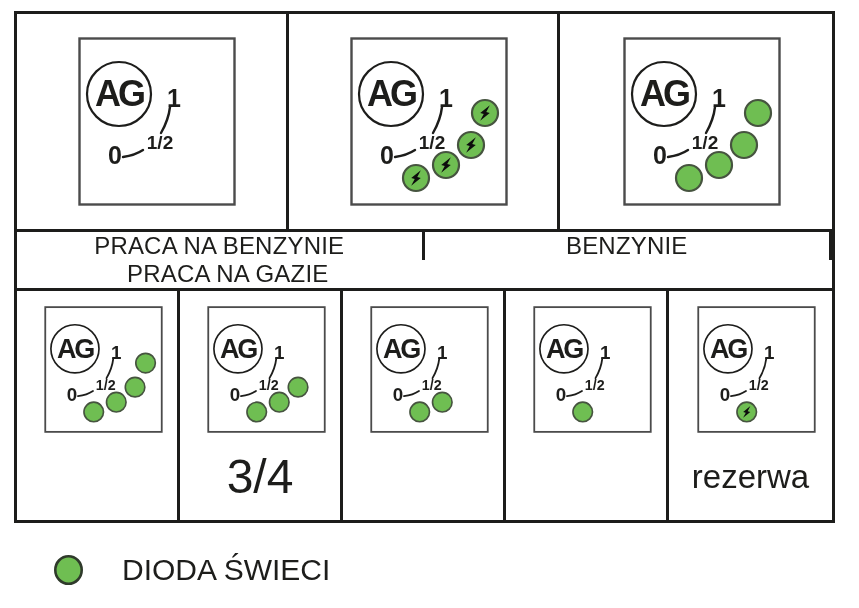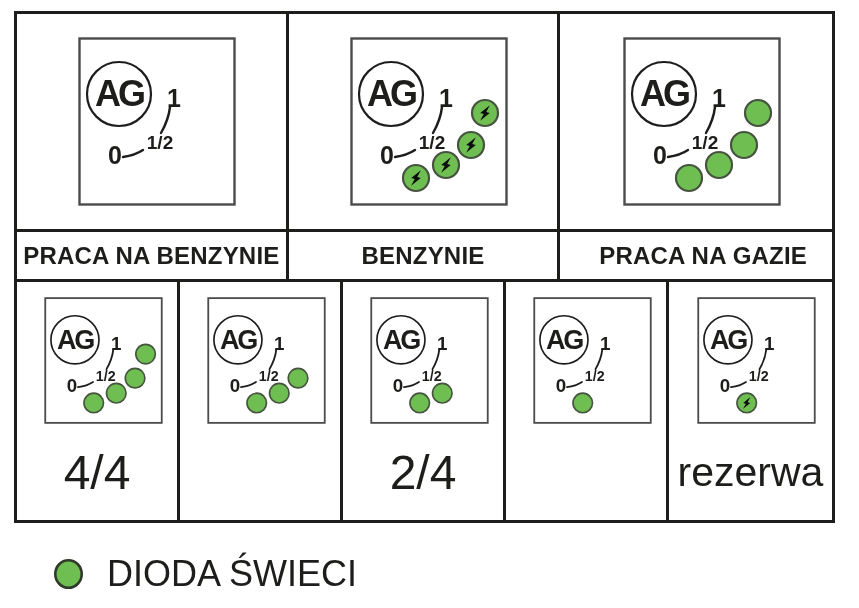--- a/index.html
+++ b/index.html
@@ -23,25 +23,25 @@
     height:215px;
     display:grid;grid-template-columns:1fr 1fr 1fr;
   }
   .pic-cell{
     display:flex;align-items:center;justify-content:center;
     border-right:3px solid #1d1d1b;
     box-sizing:border-box;
   }
   .pic-cell:last-child{border-right:none;}
   .mode-captions{
-    height:53px;
+    height:62px;
     box-sizing:border-box;
     border-top:3px solid #1d1d1b;
     border-bottom:3px solid #1d1d1b;
-    display:grid;grid-template-columns:1fr 1fr 1fr;font-weight:bold;
+    display:grid;grid-template-columns:1fr 1fr;
   }
   .cap-cell{
     display:flex;align-items:center;justify-content:center;
     border-right:3px solid #1d1d1b;
     box-sizing:border-box;
     font-size:24px;
     letter-spacing:0.2px;
   }
   .cap-cell:last-child{border-right:none;padding-left:14px;}
   .levels{
@@ -53,28 +53,28 @@
     box-sizing:border-box;
     display:flex;flex-direction:column;align-items:center;
     padding-top:15px;
   }
   .level-cell:last-child{border-right:none;}
   .level-caption{
     flex:1;
     display:flex;align-items:center;justify-content:center;
     font-size:48px;
   }
-  .level-cell:last-child .level-caption{font-size:41px;}
+  .level-cell:last-child .level-caption{font-size:33px;}
   .legend{
     position:absolute;left:53px;top:553px;
     display:flex;align-items:center;
   }
   .legend-item{
-    display:flex;align-items:center;gap:23px;
-    font-size:36px;
+    display:flex;align-items:center;gap:38px;
+    font-size:30px;
   }
   .legend-item + .legend-item{margin-left:61px;}
   .panel-slot{display:block;line-height:0;margin-left:12px;}
   .icon-slot{display:block;line-height:0;}
 </style>
 </head>
 <body>
 
 <div class="page">
 
@@ -160,51 +160,50 @@
               <path d="M45,120 C52,119 59,117 65,113" fill="none" stroke="#1d1d1b" stroke-width="2.4" stroke-linecap="round"></path>
               <path d="M83,96 C87,89 91,79 92,70" fill="none" stroke="#1d1d1b" stroke-width="2.4" stroke-linecap="round"></path>
               <text x="37" y="127" text-anchor="middle" font-family="&quot;Liberation Sans&quot;,sans-serif" font-size="25" font-weight="bold" fill="#1d1d1b">0</text>
               <text x="82" y="112" text-anchor="middle" font-family="&quot;Liberation Sans&quot;,sans-serif" font-size="19" font-weight="bold" fill="#1d1d1b">1/2</text>
               <text x="96" y="70" text-anchor="middle" font-family="&quot;Liberation Sans&quot;,sans-serif" font-size="25" font-weight="bold" fill="#1d1d1b">1</text>
               <circle cx="66" cy="141" r="13" fill="#6fbe52" stroke="#46543f" stroke-width="2.2"></circle>
               <circle cx="96" cy="128" r="13" fill="#6fbe52" stroke="#46543f" stroke-width="2.2"></circle>
               <circle cx="121" cy="108" r="13" fill="#6fbe52" stroke="#46543f" stroke-width="2.2"></circle>
               <circle cx="135" cy="76" r="13" fill="#6fbe52" stroke="#46543f" stroke-width="2.2"></circle>
             </svg></span>
-        <div class="level-caption">4/4</div>
-      </div>
-      <div class="level-cell">
-        <span class="panel-slot"><svg width="119" height="127" viewBox="0 0 158 169" xmlns="http://www.w3.org/2000/svg">
-              <rect x="1.5" y="1.5" width="155" height="166" fill="#ffffff" stroke="#4b4b4b" stroke-width="2.4"></rect>
-              <circle cx="41" cy="57" r="32" fill="#ffffff" stroke="#1d1d1b" stroke-width="2.2"></circle>
-              <text x="41" y="69" text-anchor="middle" font-family="&quot;Liberation Sans&quot;,sans-serif" font-size="36" font-weight="bold" letter-spacing="-3" fill="#1d1d1b">AG</text>
-              <path d="M45,120 C52,119 59,117 65,113" fill="none" stroke="#1d1d1b" stroke-width="2.4" stroke-linecap="round"></path>
-              <path d="M83,96 C87,89 91,79 92,70" fill="none" stroke="#1d1d1b" stroke-width="2.4" stroke-linecap="round"></path>
-              <text x="37" y="127" text-anchor="middle" font-family="&quot;Liberation Sans&quot;,sans-serif" font-size="25" font-weight="bold" fill="#1d1d1b">0</text>
-              <text x="82" y="112" text-anchor="middle" font-family="&quot;Liberation Sans&quot;,sans-serif" font-size="19" font-weight="bold" fill="#1d1d1b">1/2</text>
-              <text x="96" y="70" text-anchor="middle" font-family="&quot;Liberation Sans&quot;,sans-serif" font-size="25" font-weight="bold" fill="#1d1d1b">1</text>
-              <circle cx="66" cy="141" r="13" fill="#6fbe52" stroke="#46543f" stroke-width="2.2"></circle>
-              <circle cx="96" cy="128" r="13" fill="#6fbe52" stroke="#46543f" stroke-width="2.2"></circle>
-              <circle cx="121" cy="108" r="13" fill="#6fbe52" stroke="#46543f" stroke-width="2.2"></circle>
-            </svg></span>
-      </div>
-      <div class="level-cell">
-        <span class="panel-slot"><svg width="119" height="127" viewBox="0 0 158 169" xmlns="http://www.w3.org/2000/svg">
-              <rect x="1.5" y="1.5" width="155" height="166" fill="#ffffff" stroke="#4b4b4b" stroke-width="2.4"></rect>
-              <circle cx="41" cy="57" r="32" fill="#ffffff" stroke="#1d1d1b" stroke-width="2.2"></circle>
-              <text x="41" y="69" text-anchor="middle" font-family="&quot;Liberation Sans&quot;,sans-serif" font-size="36" font-weight="bold" letter-spacing="-3" fill="#1d1d1b">AG</text>
-              <path d="M45,120 C52,119 59,117 65,113" fill="none" stroke="#1d1d1b" stroke-width="2.4" stroke-linecap="round"></path>
-              <path d="M83,96 C87,89 91,79 92,70" fill="none" stroke="#1d1d1b" stroke-width="2.4" stroke-linecap="round"></path>
-              <text x="37" y="127" text-anchor="middle" font-family="&quot;Liberation Sans&quot;,sans-serif" font-size="25" font-weight="bold" fill="#1d1d1b">0</text>
-              <text x="82" y="112" text-anchor="middle" font-family="&quot;Liberation Sans&quot;,sans-serif" font-size="19" font-weight="bold" fill="#1d1d1b">1/2</text>
-              <text x="96" y="70" text-anchor="middle" font-family="&quot;Liberation Sans&quot;,sans-serif" font-size="25" font-weight="bold" fill="#1d1d1b">1</text>
-              <circle cx="66" cy="141" r="13" fill="#6fbe52" stroke="#46543f" stroke-width="2.2"></circle>
-              <circle cx="96" cy="128" r="13" fill="#6fbe52" stroke="#46543f" stroke-width="2.2"></circle>
-            </svg></span>
-        <div class="level-caption">2/4</div>
+      </div>
+      <div class="level-cell">
+        <span class="panel-slot"><svg width="119" height="127" viewBox="0 0 158 169" xmlns="http://www.w3.org/2000/svg">
+              <rect x="1.5" y="1.5" width="155" height="166" fill="#ffffff" stroke="#4b4b4b" stroke-width="2.4"></rect>
+              <circle cx="41" cy="57" r="32" fill="#ffffff" stroke="#1d1d1b" stroke-width="2.2"></circle>
+              <text x="41" y="69" text-anchor="middle" font-family="&quot;Liberation Sans&quot;,sans-serif" font-size="36" font-weight="bold" letter-spacing="-3" fill="#1d1d1b">AG</text>
+              <path d="M45,120 C52,119 59,117 65,113" fill="none" stroke="#1d1d1b" stroke-width="2.4" stroke-linecap="round"></path>
+              <path d="M83,96 C87,89 91,79 92,70" fill="none" stroke="#1d1d1b" stroke-width="2.4" stroke-linecap="round"></path>
+              <text x="37" y="127" text-anchor="middle" font-family="&quot;Liberation Sans&quot;,sans-serif" font-size="25" font-weight="bold" fill="#1d1d1b">0</text>
+              <text x="82" y="112" text-anchor="middle" font-family="&quot;Liberation Sans&quot;,sans-serif" font-size="19" font-weight="bold" fill="#1d1d1b">1/2</text>
+              <text x="96" y="70" text-anchor="middle" font-family="&quot;Liberation Sans&quot;,sans-serif" font-size="25" font-weight="bold" fill="#1d1d1b">1</text>
+              <circle cx="66" cy="141" r="13" fill="#6fbe52" stroke="#46543f" stroke-width="2.2"></circle>
+              <circle cx="96" cy="128" r="13" fill="#6fbe52" stroke="#46543f" stroke-width="2.2"></circle>
+              <circle cx="121" cy="108" r="13" fill="#6fbe52" stroke="#46543f" stroke-width="2.2"></circle>
+            </svg></span>
+        <div class="level-caption">3/4</div>
+      </div>
+      <div class="level-cell">
+        <span class="panel-slot"><svg width="119" height="127" viewBox="0 0 158 169" xmlns="http://www.w3.org/2000/svg">
+              <rect x="1.5" y="1.5" width="155" height="166" fill="#ffffff" stroke="#4b4b4b" stroke-width="2.4"></rect>
+              <circle cx="41" cy="57" r="32" fill="#ffffff" stroke="#1d1d1b" stroke-width="2.2"></circle>
+              <text x="41" y="69" text-anchor="middle" font-family="&quot;Liberation Sans&quot;,sans-serif" font-size="36" font-weight="bold" letter-spacing="-3" fill="#1d1d1b">AG</text>
+              <path d="M45,120 C52,119 59,117 65,113" fill="none" stroke="#1d1d1b" stroke-width="2.4" stroke-linecap="round"></path>
+              <path d="M83,96 C87,89 91,79 92,70" fill="none" stroke="#1d1d1b" stroke-width="2.4" stroke-linecap="round"></path>
+              <text x="37" y="127" text-anchor="middle" font-family="&quot;Liberation Sans&quot;,sans-serif" font-size="25" font-weight="bold" fill="#1d1d1b">0</text>
+              <text x="82" y="112" text-anchor="middle" font-family="&quot;Liberation Sans&quot;,sans-serif" font-size="19" font-weight="bold" fill="#1d1d1b">1/2</text>
+              <text x="96" y="70" text-anchor="middle" font-family="&quot;Liberation Sans&quot;,sans-serif" font-size="25" font-weight="bold" fill="#1d1d1b">1</text>
+              <circle cx="66" cy="141" r="13" fill="#6fbe52" stroke="#46543f" stroke-width="2.2"></circle>
+              <circle cx="96" cy="128" r="13" fill="#6fbe52" stroke="#46543f" stroke-width="2.2"></circle>
+            </svg></span>
       </div>
       <div class="level-cell">
         <span class="panel-slot"><svg width="119" height="127" viewBox="0 0 158 169" xmlns="http://www.w3.org/2000/svg">
               <rect x="1.5" y="1.5" width="155" height="166" fill="#ffffff" stroke="#4b4b4b" stroke-width="2.4"></rect>
               <circle cx="41" cy="57" r="32" fill="#ffffff" stroke="#1d1d1b" stroke-width="2.2"></circle>
               <text x="41" y="69" text-anchor="middle" font-family="&quot;Liberation Sans&quot;,sans-serif" font-size="36" font-weight="bold" letter-spacing="-3" fill="#1d1d1b">AG</text>
               <path d="M45,120 C52,119 59,117 65,113" fill="none" stroke="#1d1d1b" stroke-width="2.4" stroke-linecap="round"></path>
               <path d="M83,96 C87,89 91,79 92,70" fill="none" stroke="#1d1d1b" stroke-width="2.4" stroke-linecap="round"></path>
               <text x="37" y="127" text-anchor="middle" font-family="&quot;Liberation Sans&quot;,sans-serif" font-size="25" font-weight="bold" fill="#1d1d1b">0</text>
               <text x="82" y="112" text-anchor="middle" font-family="&quot;Liberation Sans&quot;,sans-serif" font-size="19" font-weight="bold" fill="#1d1d1b">1/2</text>

